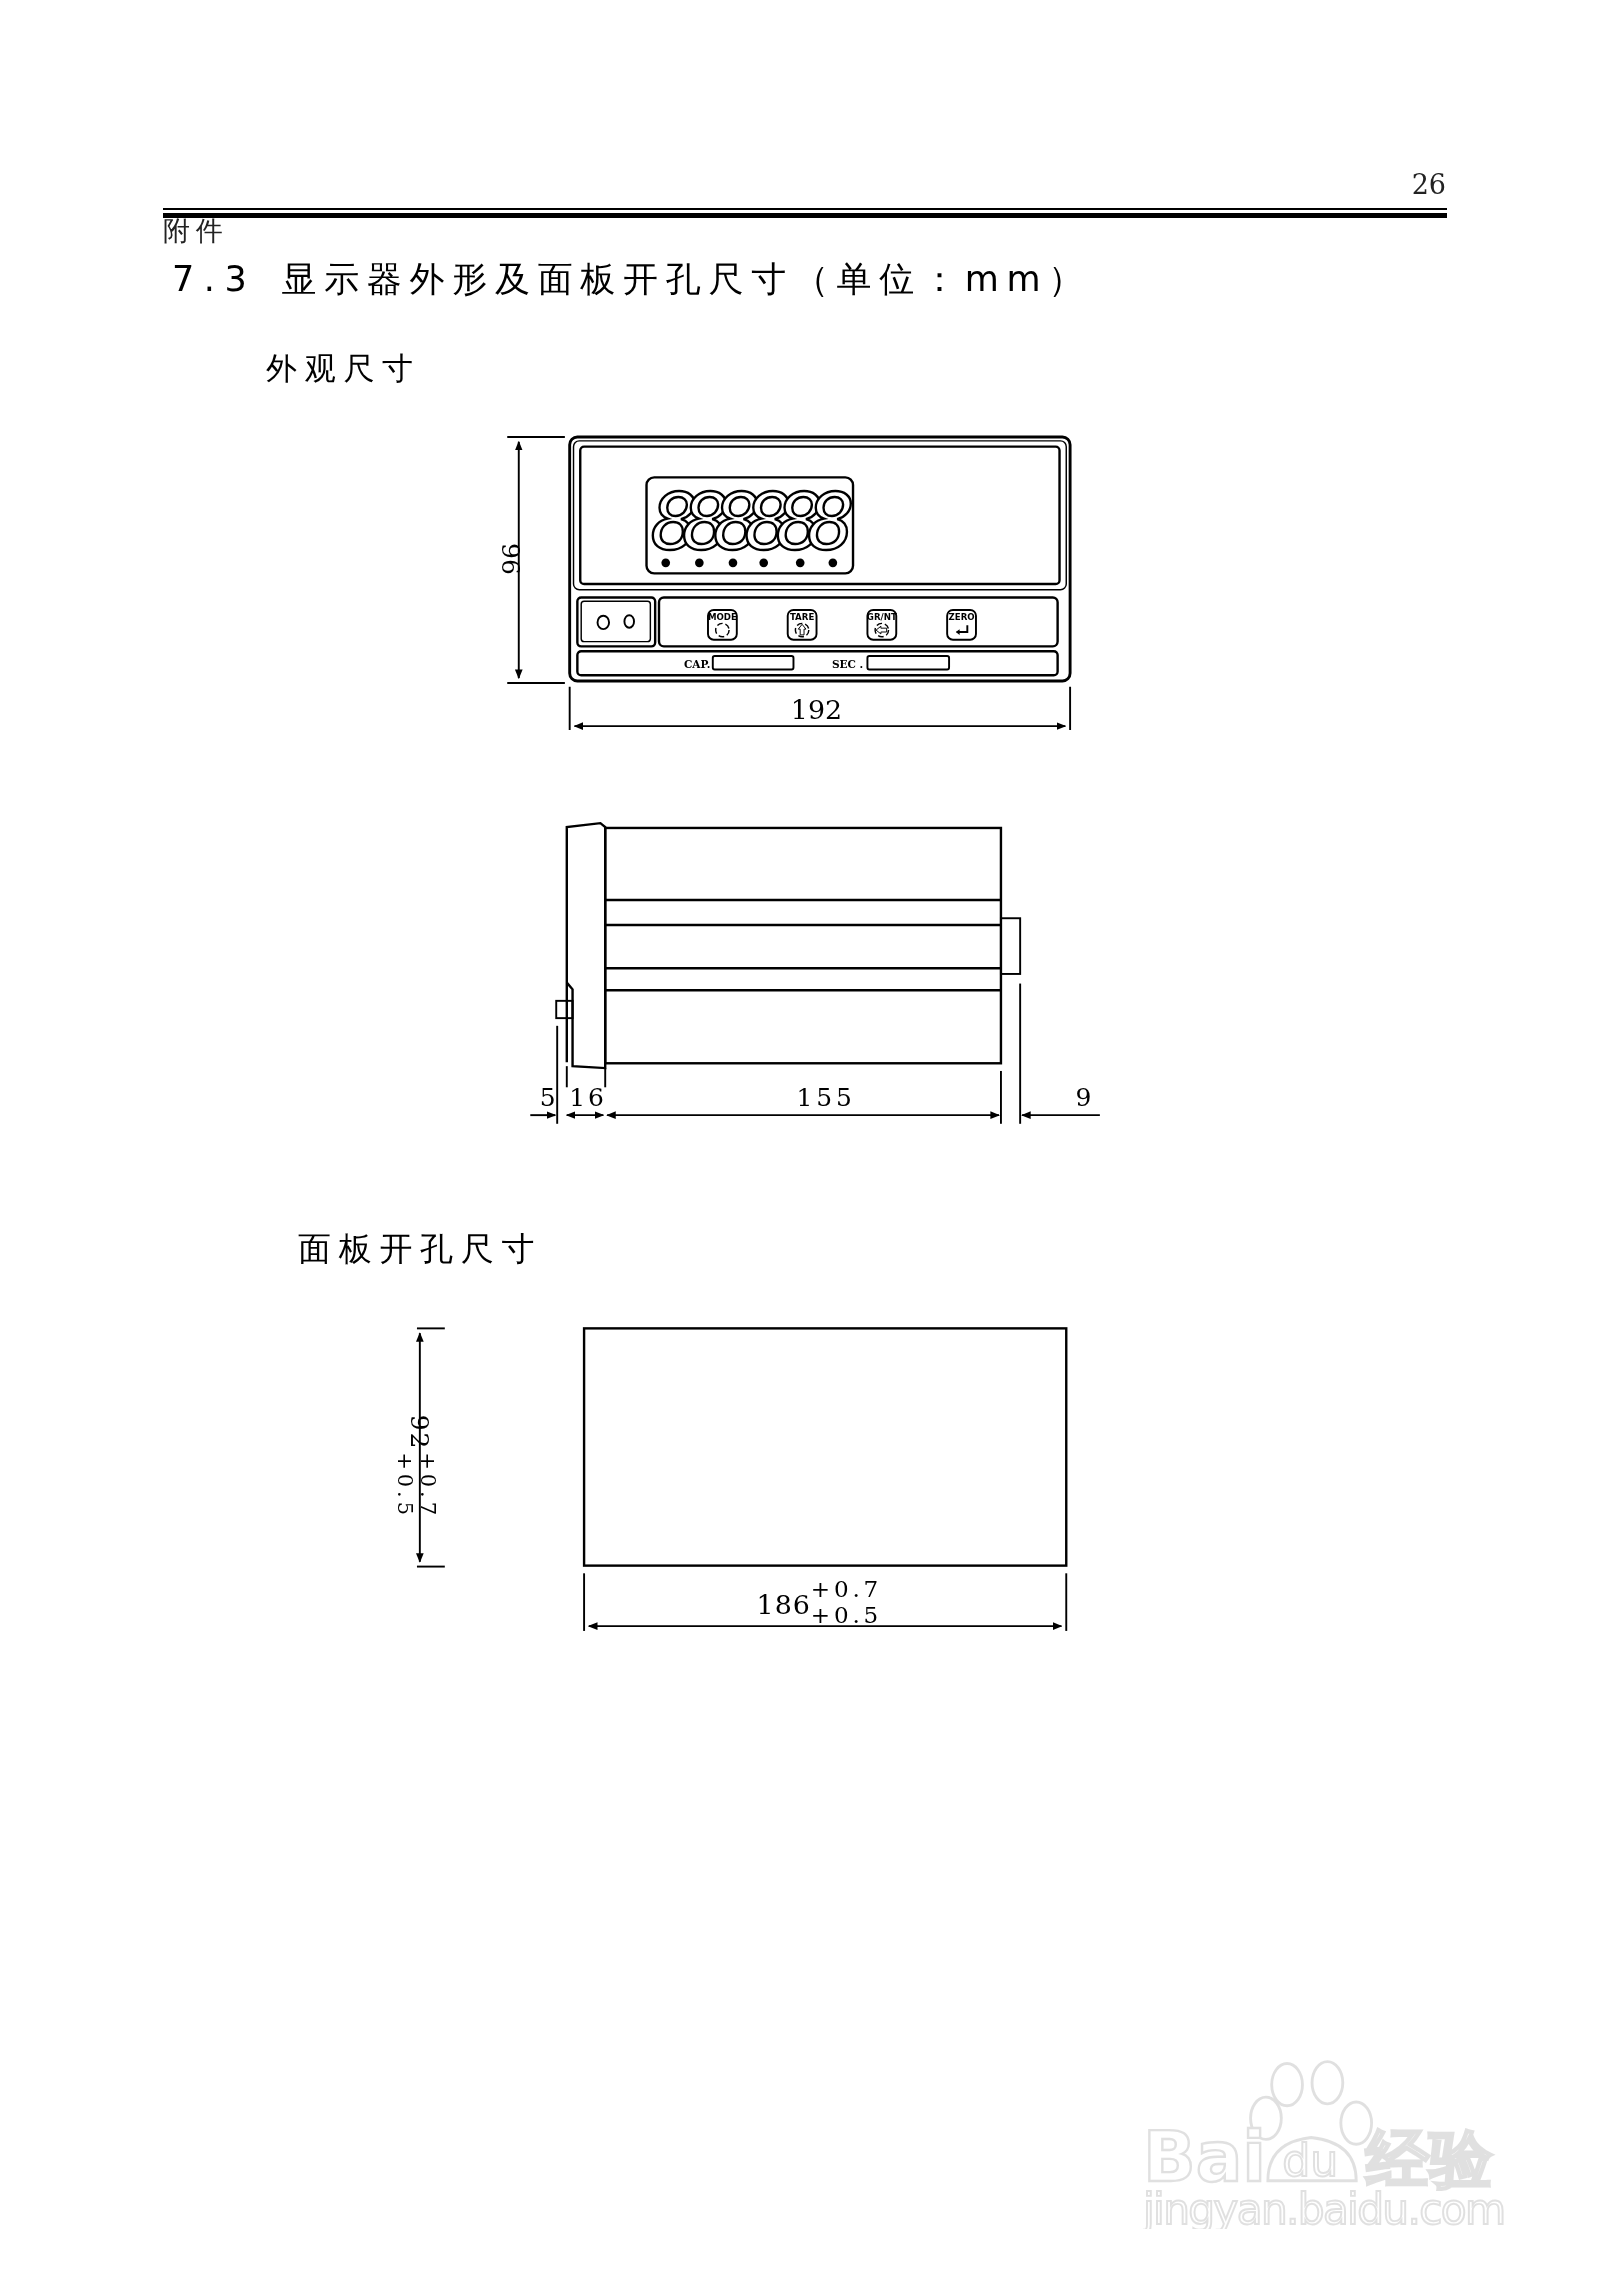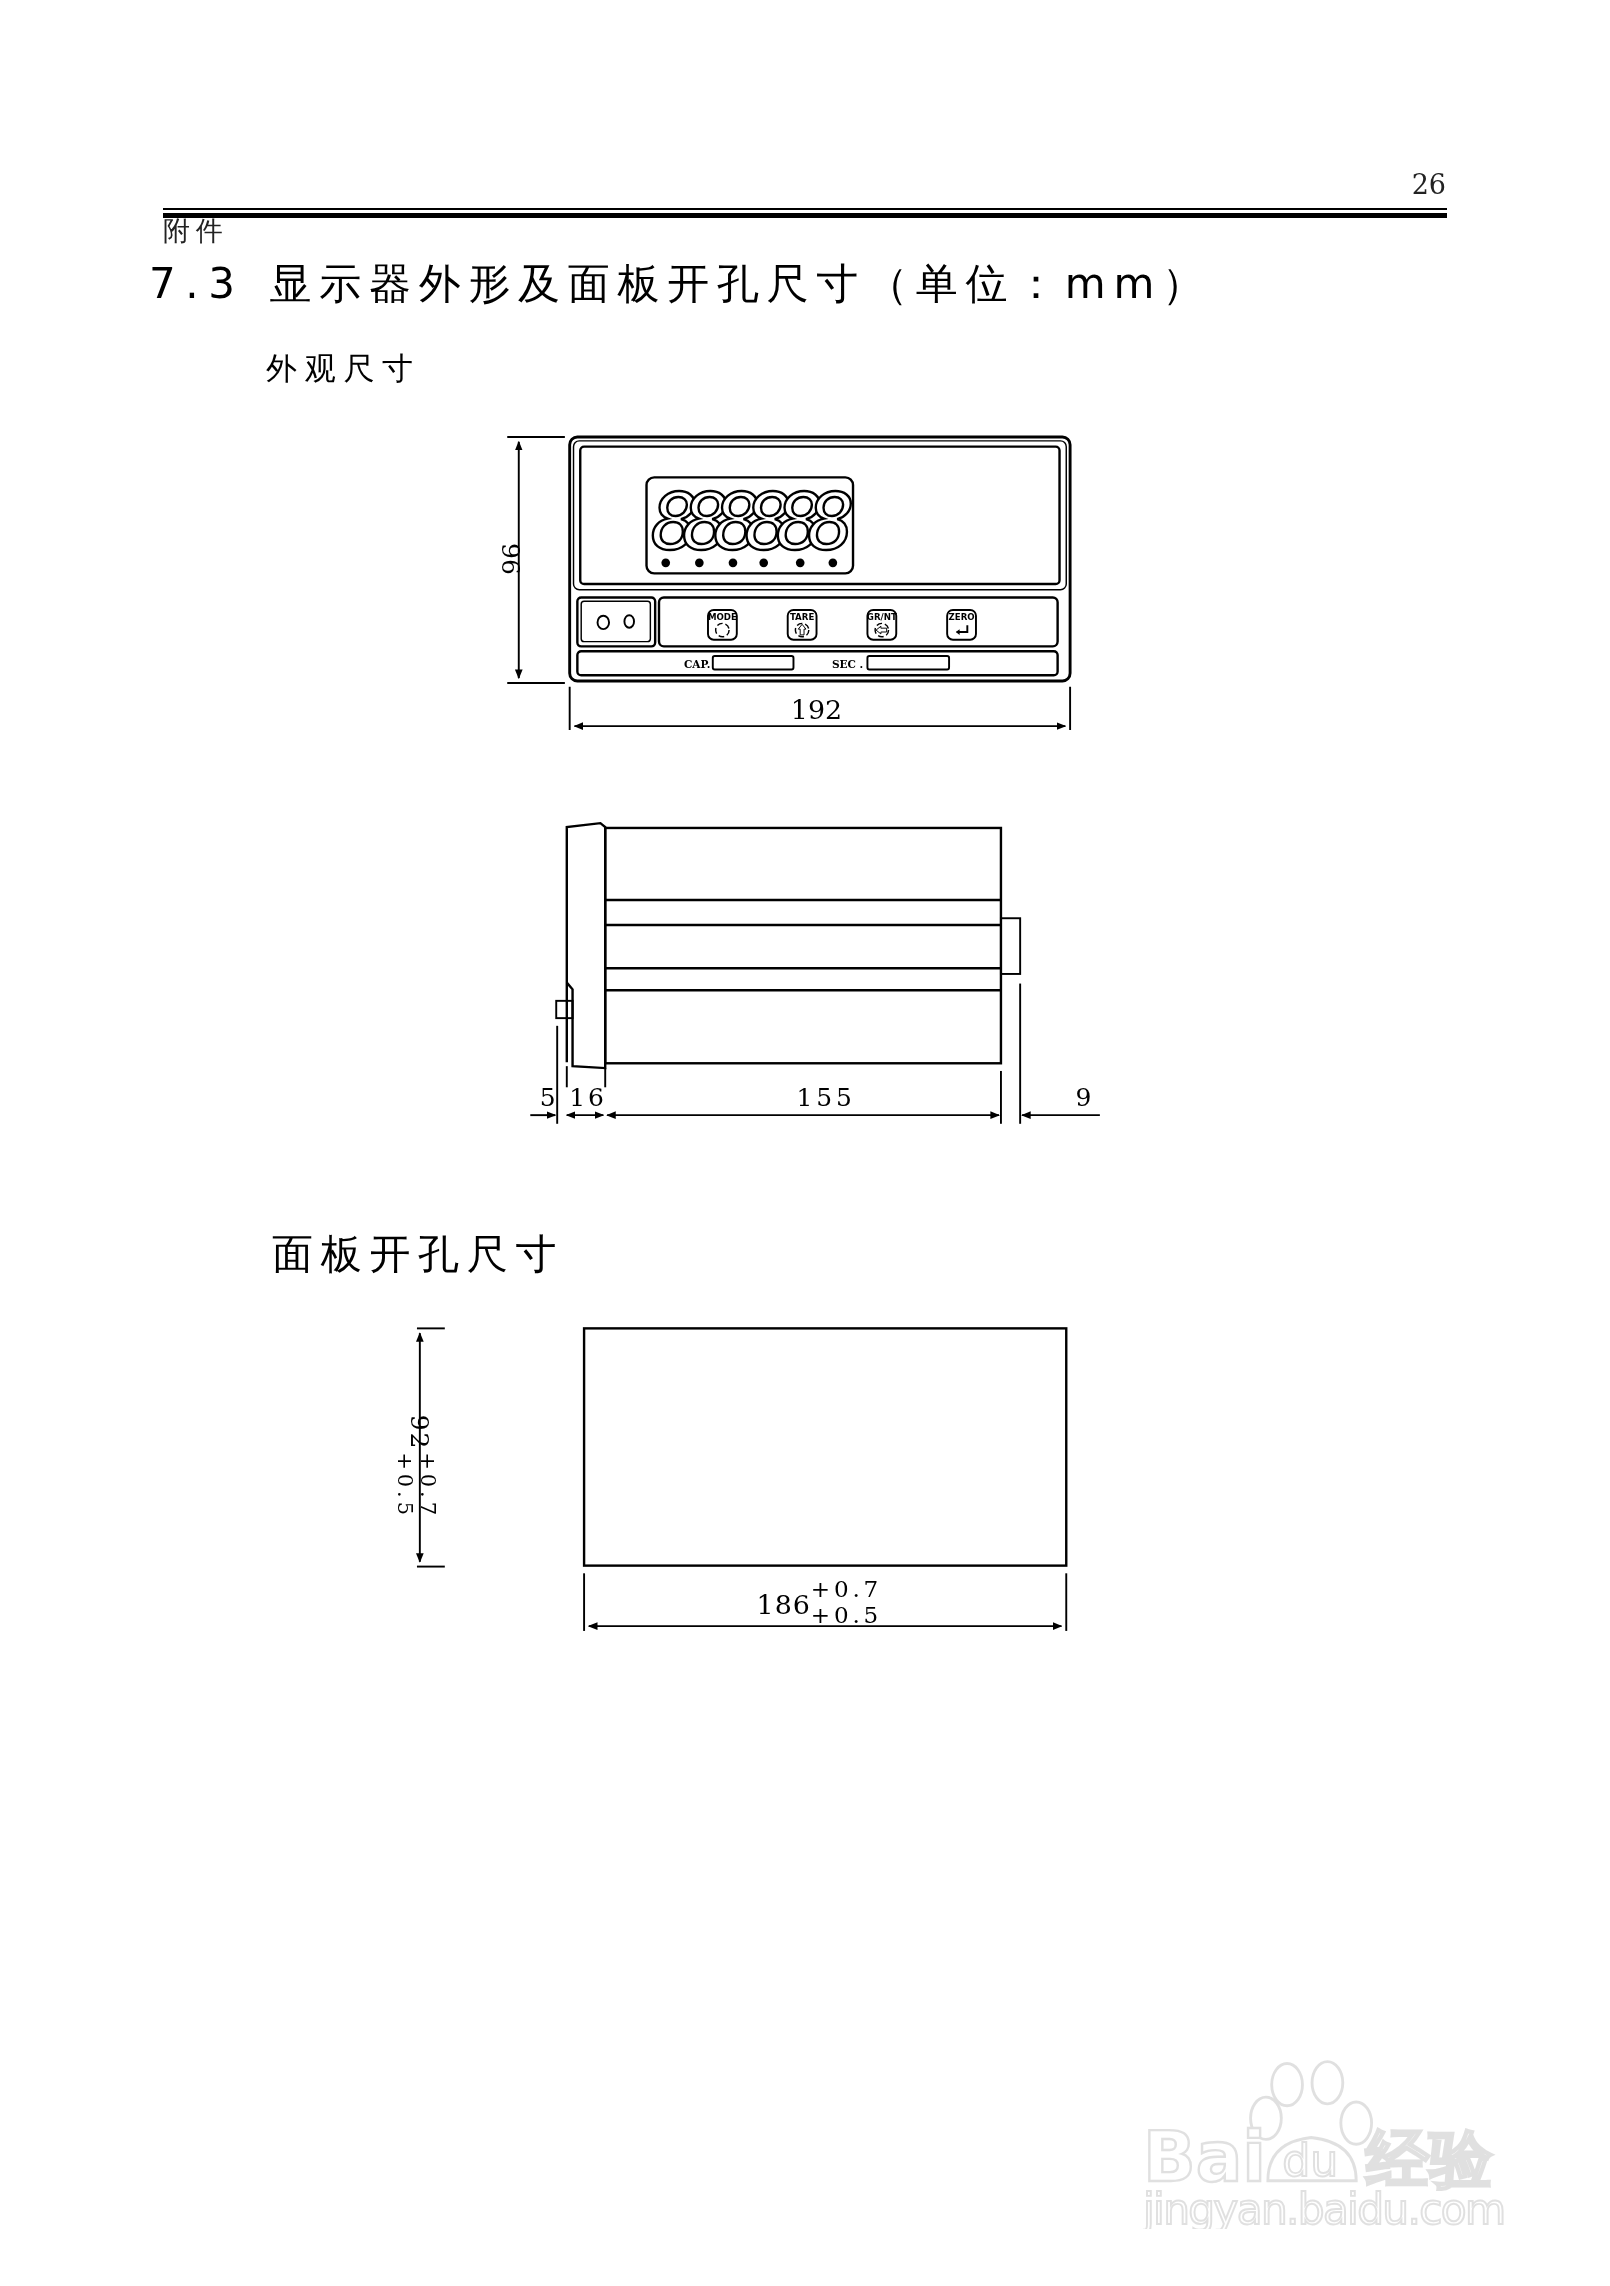--- a/index.html
+++ b/index.html
@@ -4,24 +4,24 @@
 <style>
   html, body { margin:0; padding:0; background:#ffffff; }
   body { width:1610px; height:2286px; position:relative; overflow:hidden;
          font-family:"DejaVu Sans", sans-serif; color:#000; }
   .abs { position:absolute; }
   .hdr-left { left:163px; top:169px; font-size:27px; letter-spacing:5.8px; color:#222;margin-top:44px; }
   .hdr-right { left:1383px; width:63px; top:169px; font-size:27px; text-align:right;
                font-family:"DejaVu Serif", serif; color:#222; }
   .rule-thin { left:163px; top:208px; width:1284px; height:1.9px; background:#000; }
   .rule-thick { left:163px; top:213px; width:1284px; height:4.8px; background:#000; }
-  .title { left:149px; top:256px; font-size:42px; letter-spacing:7.7px; white-space:nowrap; }
+  .title { left:172px; top:256px; font-size:35px; letter-spacing:7.7px; white-space:nowrap; }
   .title .num { letter-spacing:9.6px; margin-right:25px; }
   .sub1 { left:266px; top:348px; font-size:31px; letter-spacing:7.7px; }
-  .sub2 { left:272px; top:1227px; font-size:41px; letter-spacing:7.7px; }
+  .sub2 { left:298px; top:1227px; font-size:33px; letter-spacing:7.7px; }
   svg { position:absolute; left:0; top:0; }
   .dimtext { font-family:"DejaVu Serif", serif; }
   .watermark { left:1143px; top:2046px; width:413px; height:183px; opacity:0.55;text-align:right; }
 </style>
 </head>
 <body>
 
 <div class="abs hdr-left">附件</div>
 <div class="abs hdr-right">26</div>
 <div class="abs rule-thin"></div>

